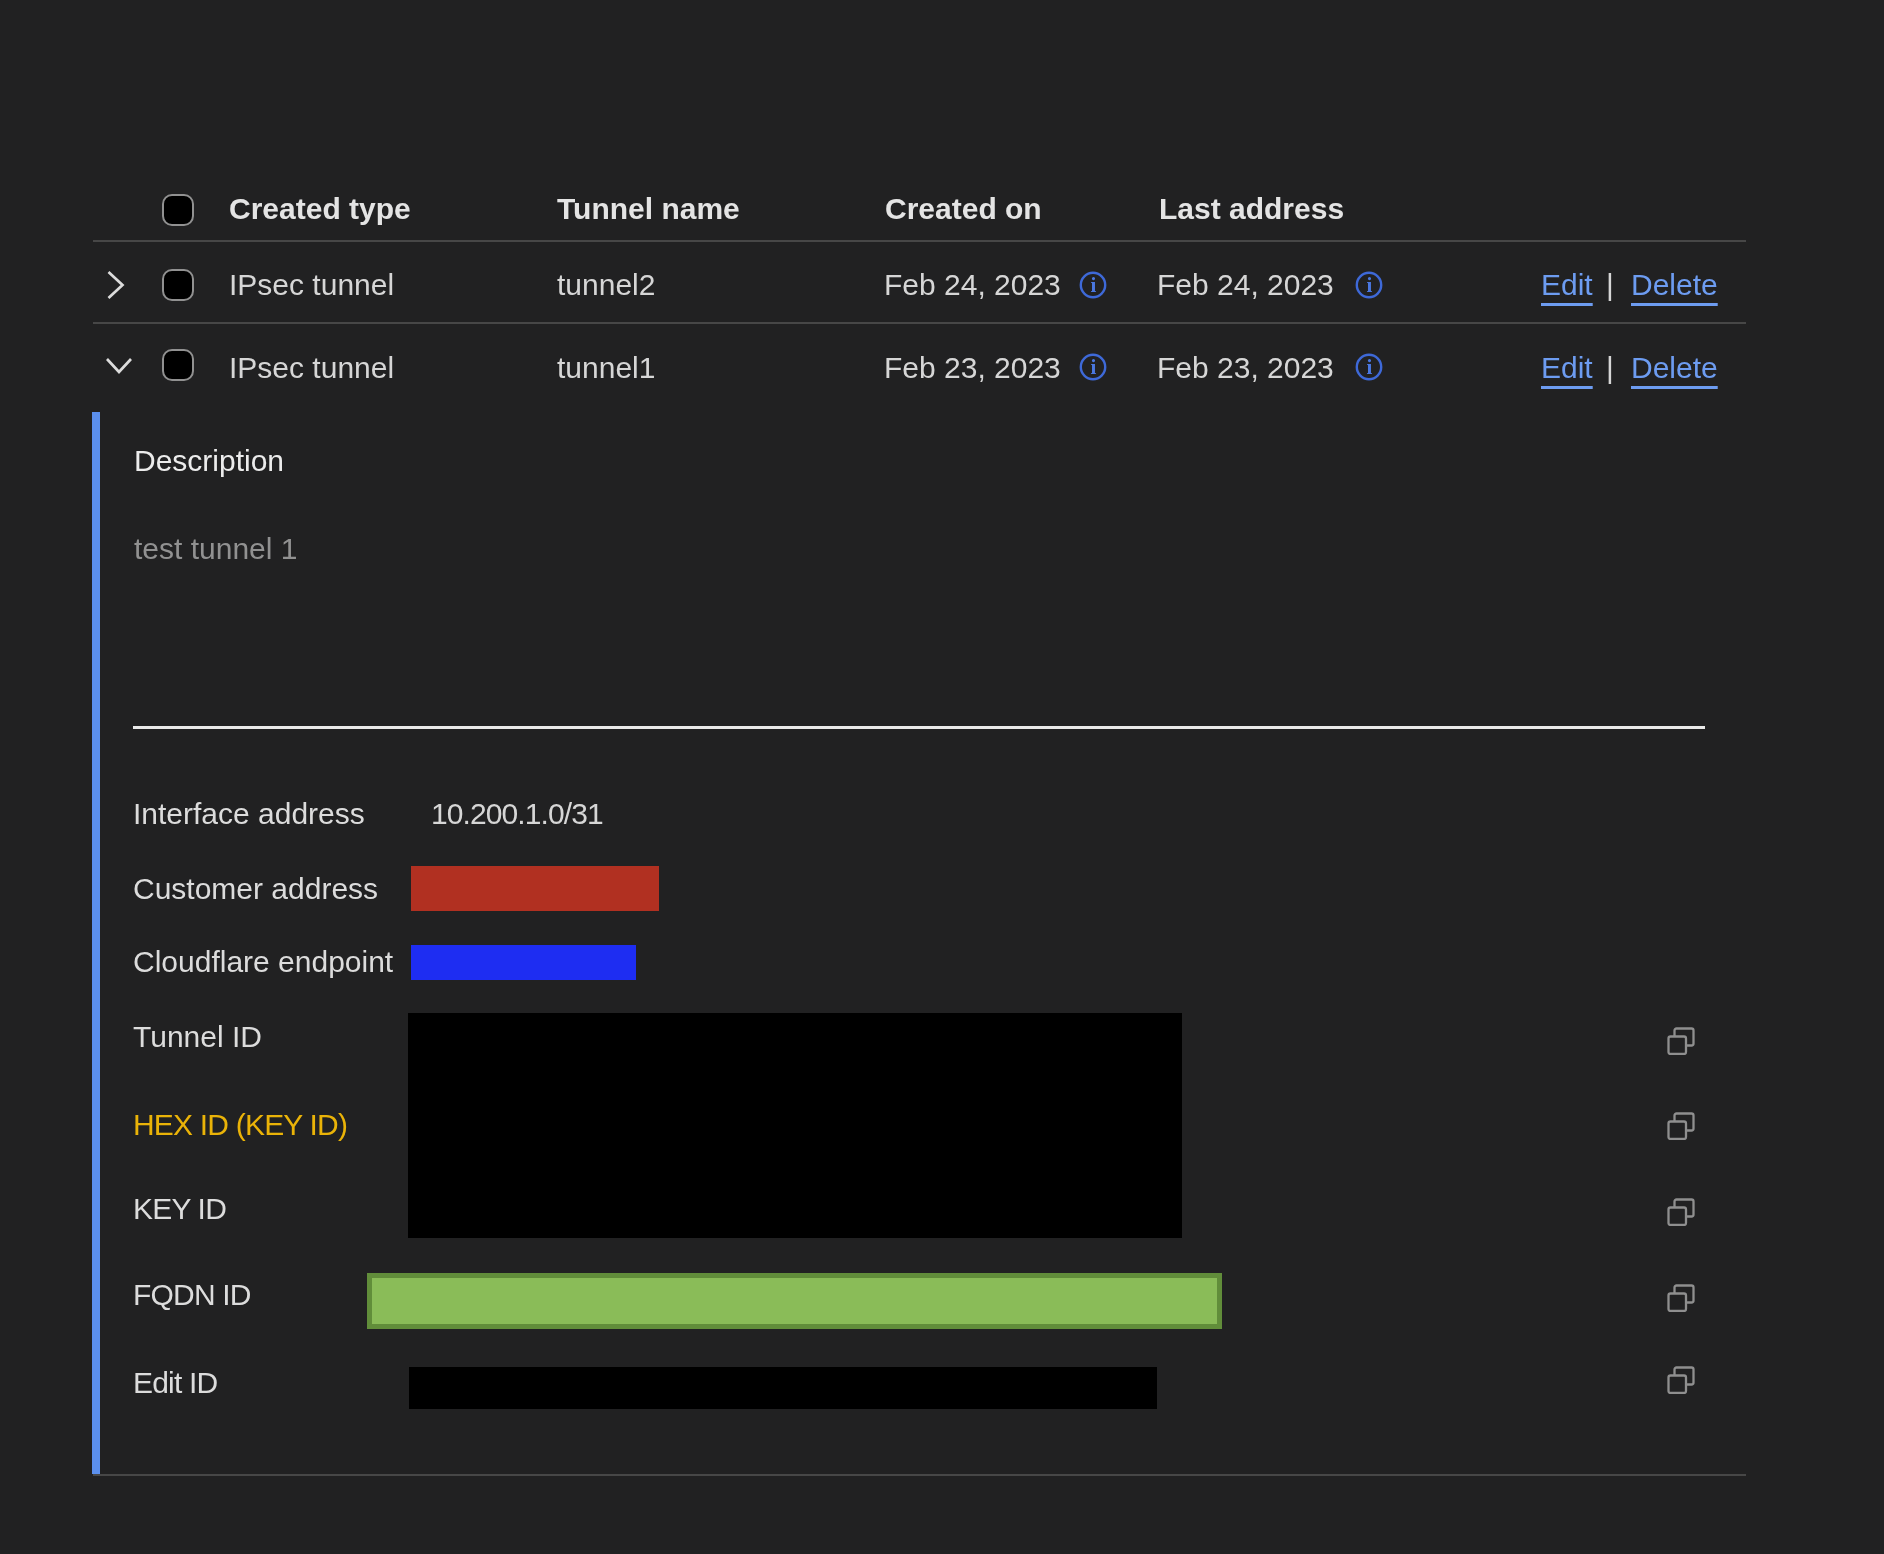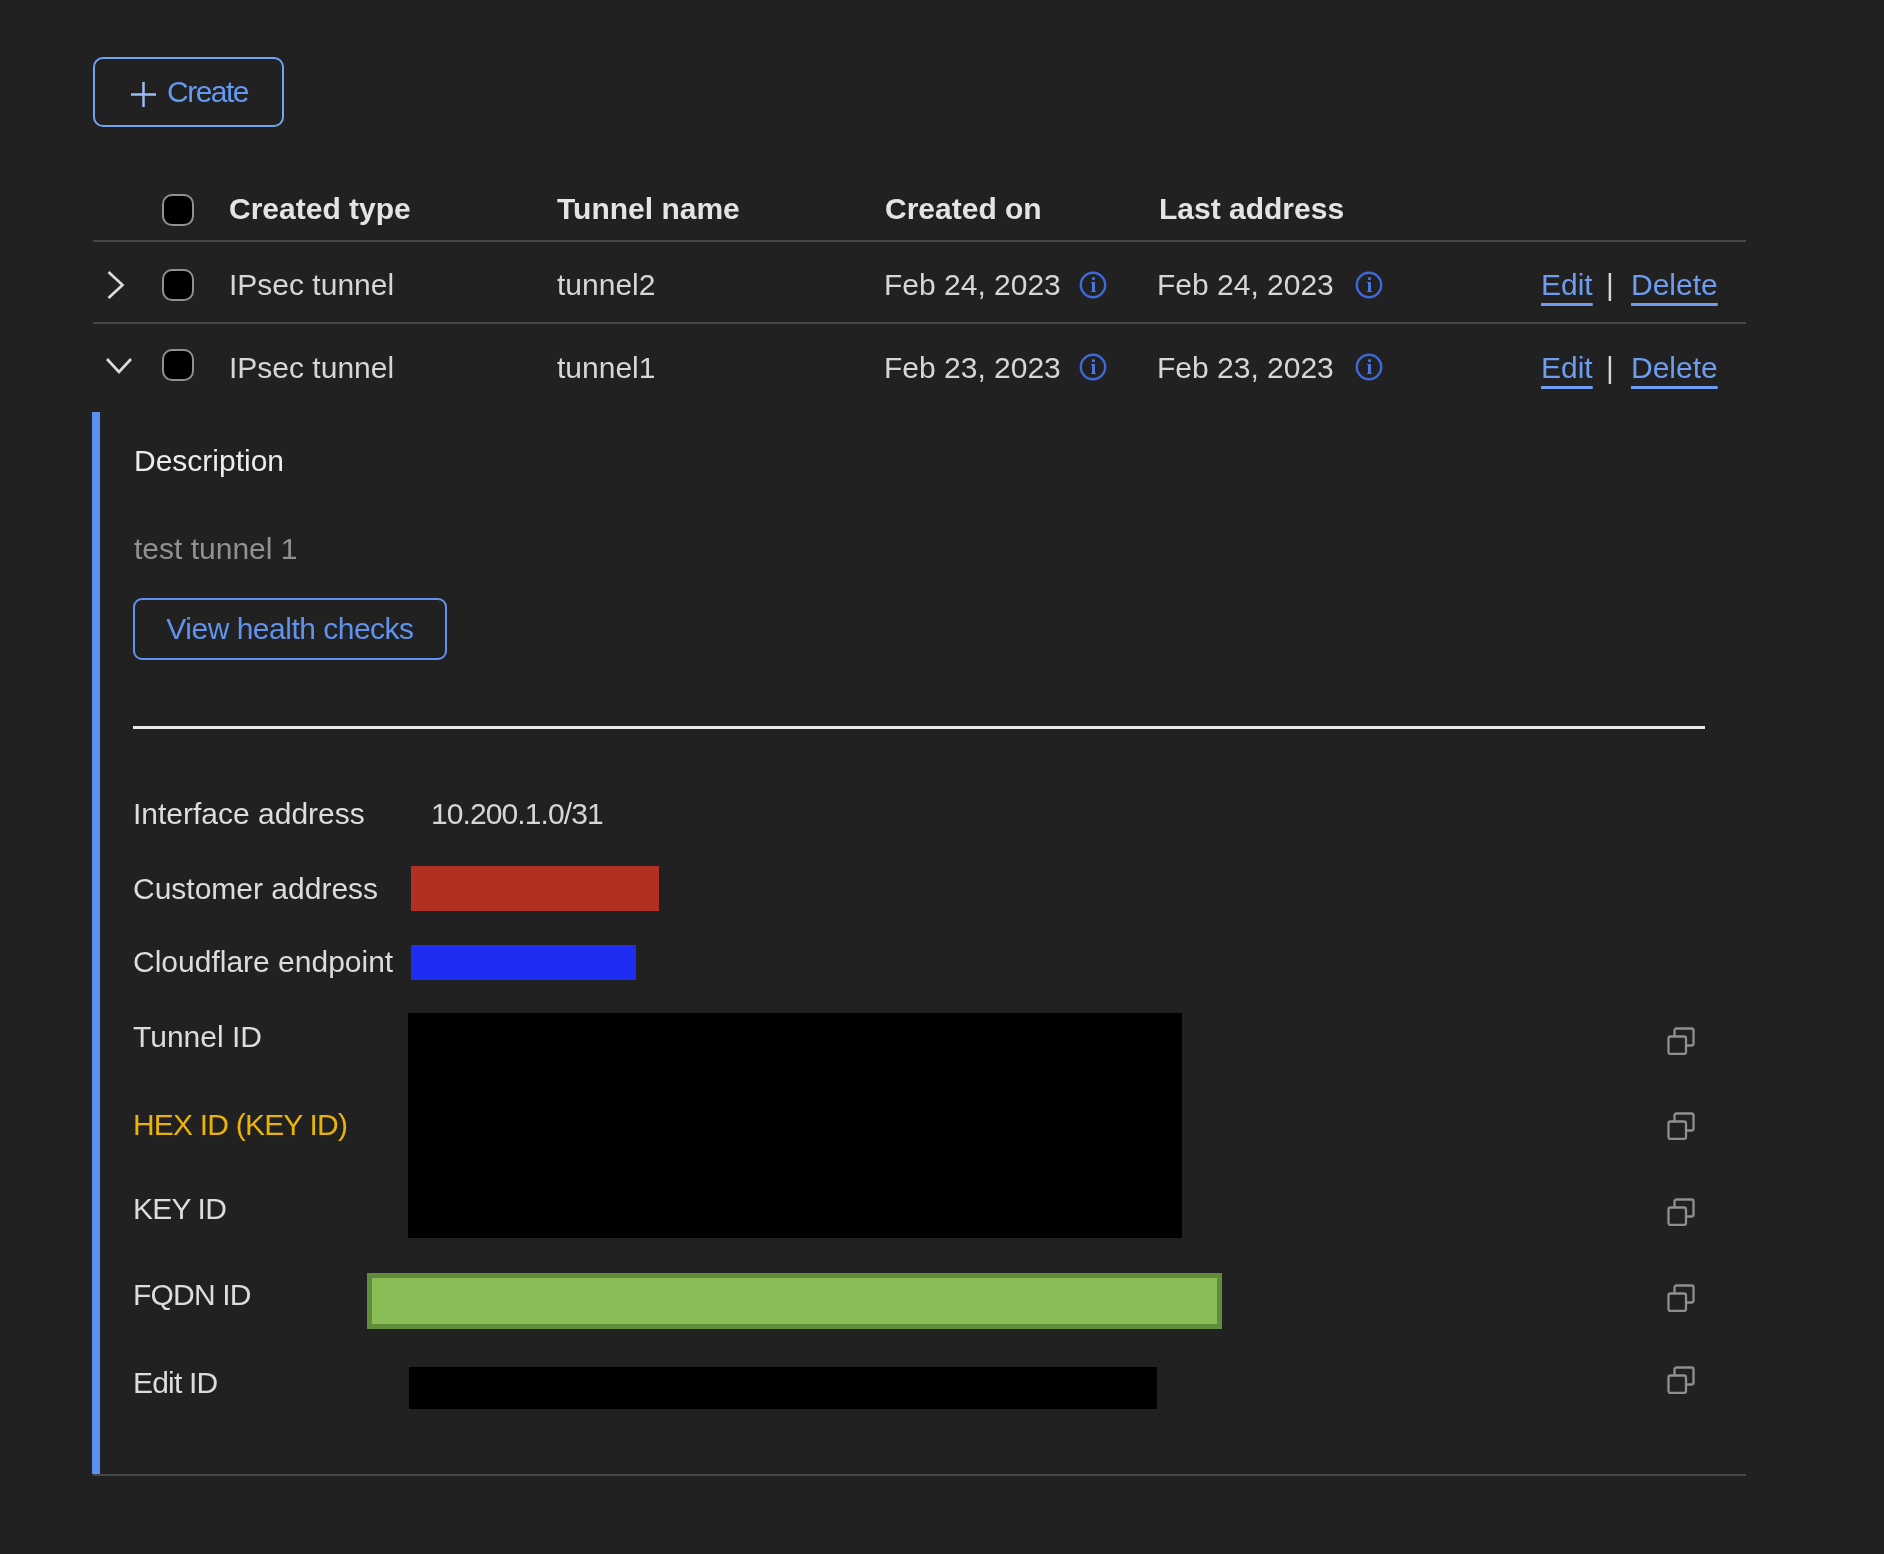--- a/index.html
+++ b/index.html
@@ -11,27 +11,20 @@
   .line { position:absolute; background:#474747; height:2px; }
   .cb { position:absolute; width:32px; height:32px; background:#000; border:2.5px solid #919191; border-radius:10px; }
   .link { color:#6d9cf1; text-decoration:underline; text-underline-offset:8px; text-decoration-thickness:3px; }
   .blk { position:absolute; }
   .icon { position:absolute; }
 </style>
 </head>
 <body>
 <div id="page">
 
-  <div style="position:absolute; left:93px; top:57px; width:191px; height:70px; border:2px solid #73a3f3; border-radius:10px;">
-    <svg style="position:absolute; left:36px; top:22px;" width="25" height="27" viewBox="0 0 25 27">
-      <line x1="12.5" y1="1" x2="12.5" y2="26" stroke="#9cbcf5" stroke-width="2.5"></line>
-      <line x1="0" y1="13.5" x2="25" y2="13.5" stroke="#9cbcf5" stroke-width="2.5"></line>
-    </svg>
-    <span style="position:absolute; left:72px; top:0; height:66px; line-height:66px; font-size:30px; color:#659af0; letter-spacing:-1.5px;">Create</span>
-  </div>
 
   <div class="cb" style="left:162px; top:194px;"></div>
   <div class="t hdr" style="left:229px; top:191px;">Created type</div>
   <div class="t hdr" style="left:557px; top:191px;">Tunnel name</div>
   <div class="t hdr" style="left:885px; top:191px;">Created on</div>
   <div class="t hdr" style="left:1159px; top:191px;">Last address</div>
   <div class="line" style="left:93px; top:240px; width:1653px;"></div>
 
   <svg class="icon" style="left:106px; top:270px;" width="20" height="30" viewBox="0 0 20 30">
     <polyline points="2.5,2 16.5,15 2.5,28" fill="none" stroke="#dcdcdc" stroke-width="2.7"></polyline>
@@ -72,23 +65,20 @@
   </svg>
   <div class="t link" style="left:1541px; top:350px;">Edit</div>
   <div class="t" style="left:1606px; top:350px; color:#d6d6d6;">|</div>
   <div class="t link" style="left:1631px; top:350px;">Delete</div>
 
   <div class="blk" style="left:92px; top:412px; width:8px; height:1062px; background:#5b8fed;"></div>
 
   <div class="t" style="left:134px; top:443px; color:#ececec;">Description</div>
   <div class="t" style="left:134px; top:531px; color:#919191;">test tunnel 1</div>
 
-  <div style="position:absolute; left:133px; top:598px; width:314px; height:62px; border:2px solid #5f93ee; border-radius:9px; display:flex; align-items:center; justify-content:center;">
-    <span style="font-size:30px; color:#5f93ee; letter-spacing:-0.5px;">View health checks</span>
-  </div>
 
   <div class="blk" style="left:133px; top:726px; width:1572px; height:3px; background:#e9e9e9;"></div>
 
   <div class="t" style="left:133px; top:796px; color:#dcdcdc;text-align:center;">Interface address</div>
   <div class="t" style="left:431px; top:796px; letter-spacing:-0.9px;">10.200.1.0/31</div>
 
   <div class="t" style="left:133px; top:871px; color:#dcdcdc;">Customer address</div>
   <div class="blk" style="left:411px; top:866px; width:248px; height:45px; background:#b13021;"></div>
 
   <div class="t" style="left:133px; top:944px; color:#dcdcdc;">Cloudflare endpoint</div>

